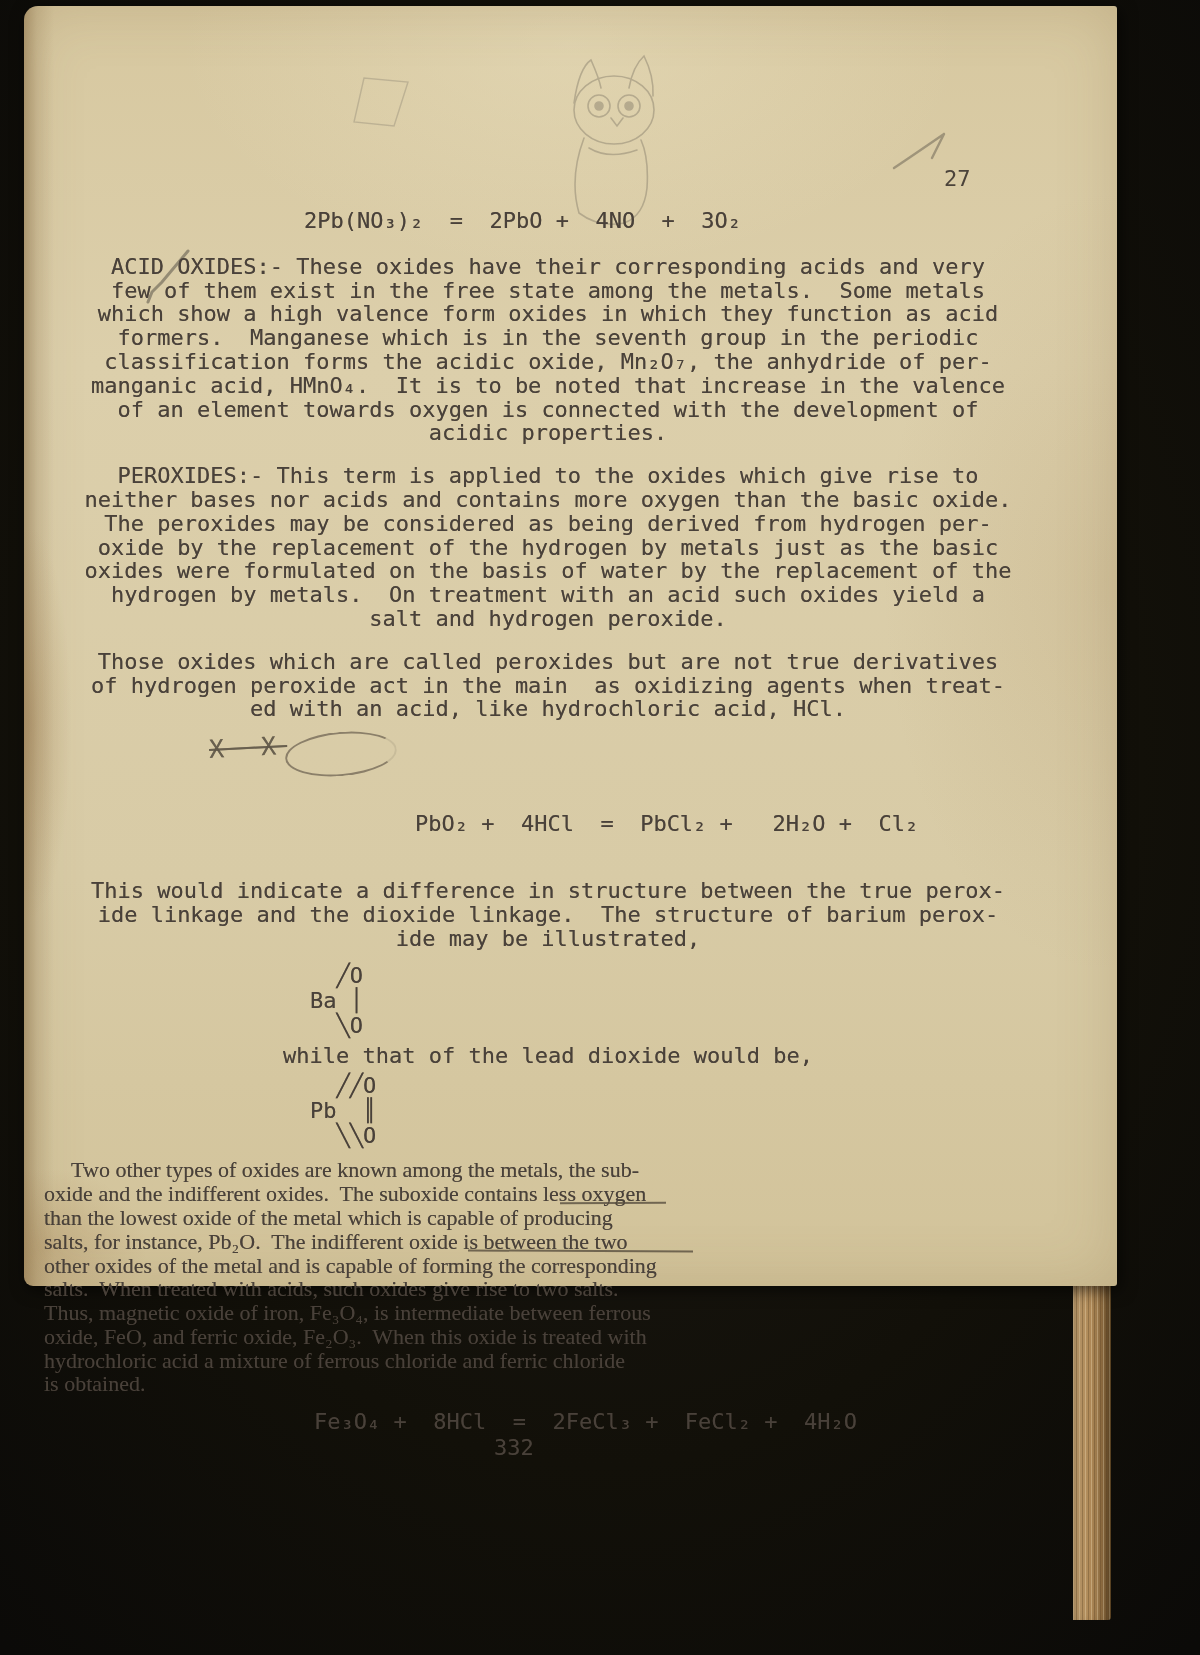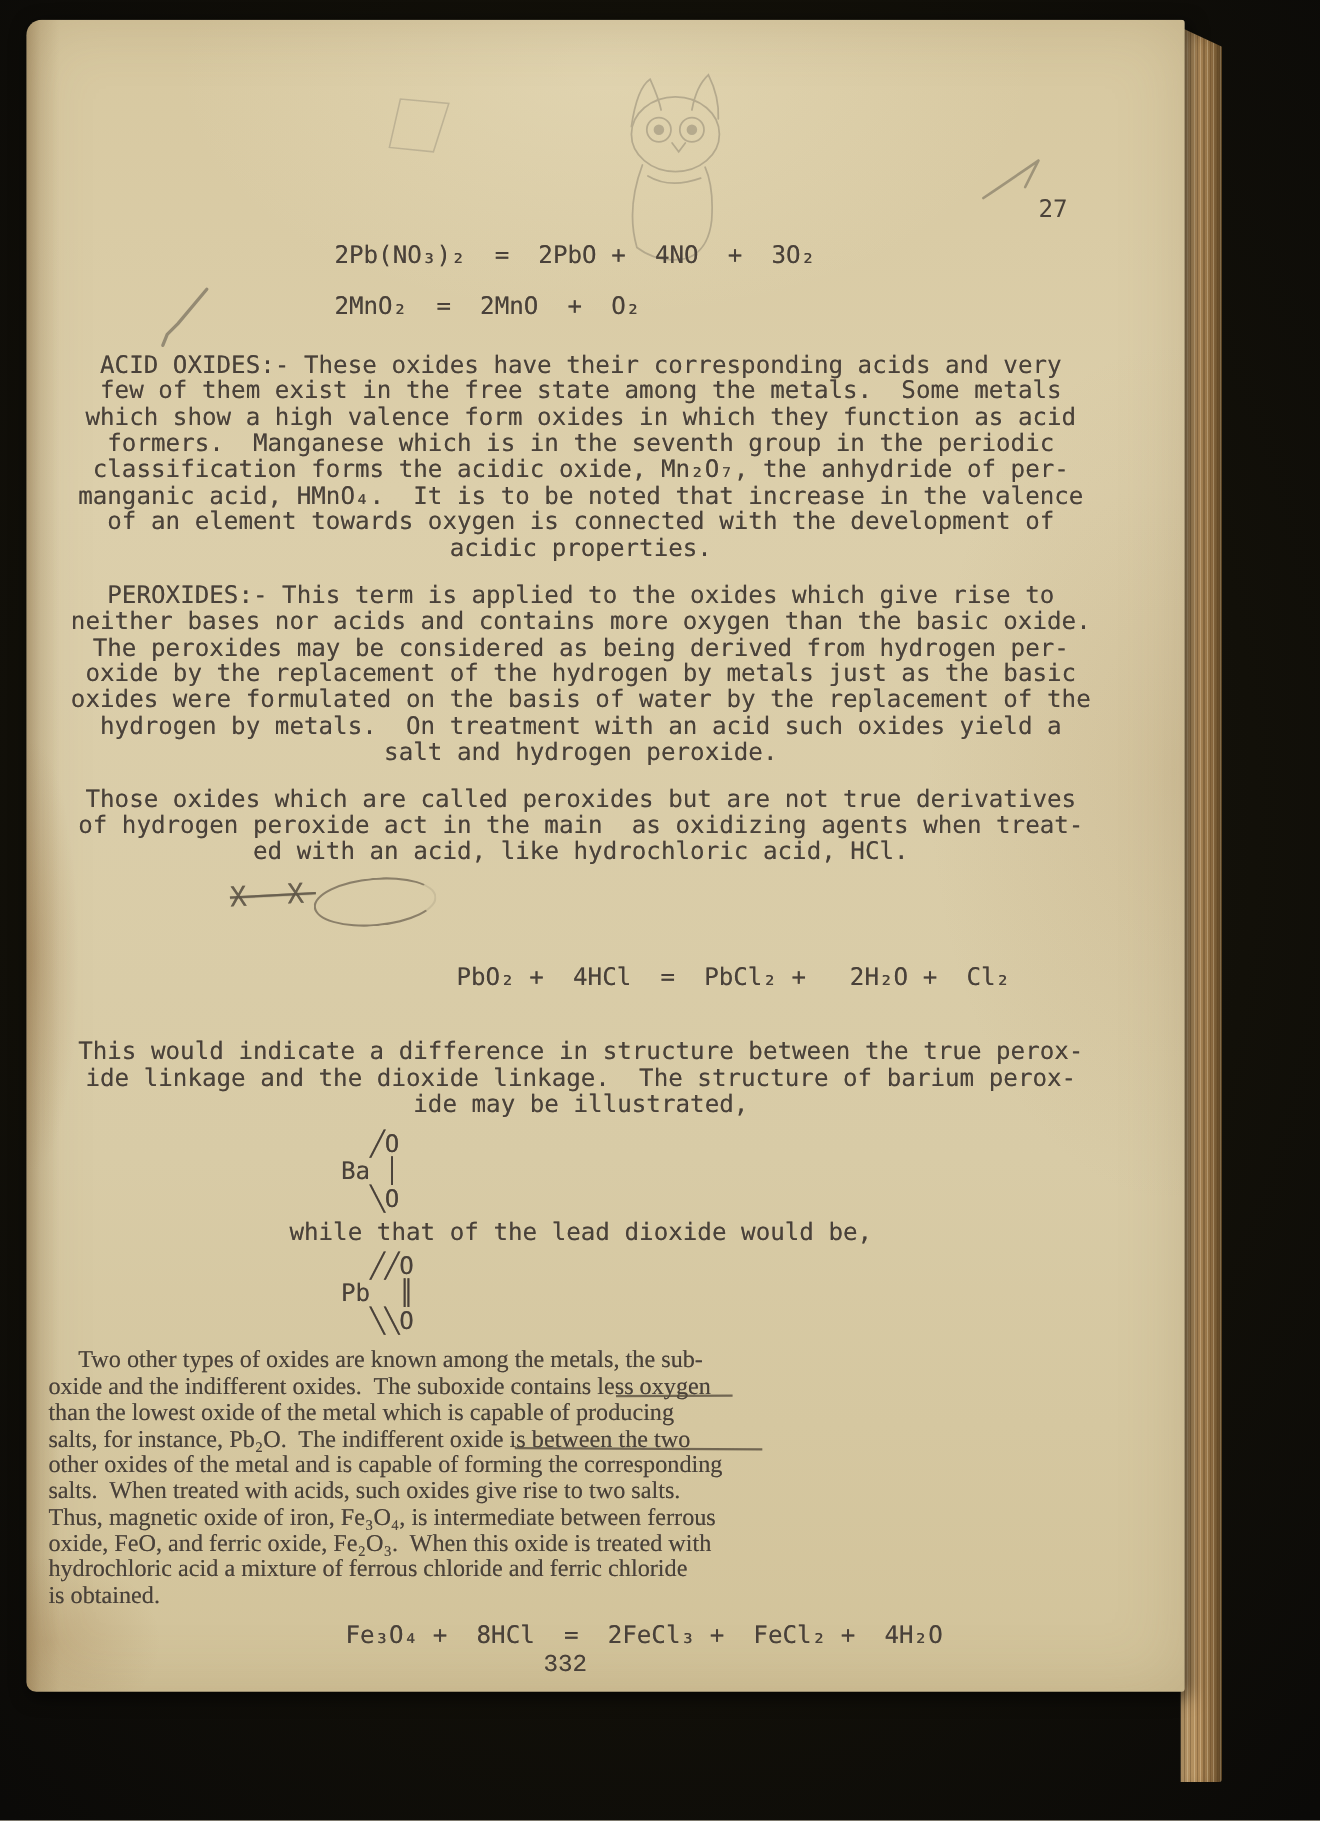--- a/index.html
+++ b/index.html
@@ -12,31 +12,32 @@
   .page-stack{
     position:absolute;left:1049px;top:14px;bottom:0;width:38px;
     background:
       repeating-linear-gradient(90deg, rgba(255,240,205,.30) 0 1px, rgba(0,0,0,0) 1px 3px, rgba(90,65,35,.35) 3px 4px, rgba(0,0,0,0) 4px 6px),
       linear-gradient(90deg,#c8a878 0%,#b08a58 45%,#8a6a40 80%,#5f4726 100%);
     border-radius:0 5px 3px 0;
     clip-path:polygon(0 0.3%, 100% 1.4%, 100% 100%, 0 100%);
     box-shadow:inset 0 10px 16px rgba(60,40,15,.5);
   }
   .page{
-    position:absolute;left:0;top:12px;width:1053px;height:1520px;
+    position:absolute;left:0;top:0;width:1053px;height:1280px;
     background-color:#dacda8;
     background-image:
       radial-gradient(ellipse 60px 280px at 0.5% 56%, rgba(150,112,66,.30), rgba(0,0,0,0) 70%),
       radial-gradient(ellipse 140px 110px at 2% 97%, rgba(150,112,66,.26), rgba(0,0,0,0) 72%),
       radial-gradient(ellipse 520px 300px at 50% 3%, rgba(238,229,198,.38), rgba(0,0,0,0) 75%),
       radial-gradient(ellipse 320px 560px at 99% 45%, rgba(160,128,80,.16), rgba(0,0,0,0) 70%),
       linear-gradient(90deg, rgba(115,85,45,.40) 0px, rgba(115,85,45,.14) 13px, rgba(115,85,45,0) 30px),
       linear-gradient(180deg,#d7c8a0 0%,#dccfab 28%,#d8cba6 68%,#d2c39a 100%);
     border-radius:14px 3px 3px 9px;
     box-shadow:inset 0 0 60px rgba(128,98,58,.22), 3px 4px 16px rgba(0,0,0,.6);
+    padding-left:40px;
   }
   .page-number{position:absolute;left:920px;top:160px;font-size:22px;color:#4b433a;}
   .content{
     position:absolute;left:20px;right:65px;top:0;bottom:0;padding-top:203px;
     font-size:22px;line-height:23.8px;color:#49413a;
     text-shadow:0 0 0.6px rgba(62,52,40,.55);
   }
   .para{white-space:pre;margin:0 0 19px 0;text-align:center;}
   .mb12{margin-bottom:12px;}
   .mb6{margin-bottom:6px;}
@@ -59,21 +60,21 @@
   .structure{
     font-family:inherit;font-size:22px;line-height:25px;white-space:pre;
     color:#49413a;margin:0 0 6px 266px;
   }
   .struct-pb{margin-bottom:10px;}
   .two-other{position:relative;margin-bottom:14px;font-family:Liberation Serif, serif;}
   .two-other > span{white-space:pre;display:block;}
   .underline{position:absolute;height:2px;background:rgba(88,78,62,.8);}
   .u1{left:516px;top:44px;width:106px;transform:rotate(-0.3deg);}
   .u2{left:424px;top:92px;width:225px;transform:rotate(0.3deg);}
-  .footer-number{margin-left:450px;font-family:Liberation Mono, monospace;}
+  .footer-number{margin-left:450px;}
   .doodle{position:absolute;pointer-events:none;}
 </style>
 </head>
 <body>
 
 <div class="book">
   <div class="page-stack"></div>
   <div class="page">
 
     <svg class="doodle" style="left:505px;top:42px;" width="170" height="190" viewBox="0 0 170 190">
@@ -98,21 +99,20 @@
     </svg>
     <svg class="doodle" style="left:866px;top:124px;" width="64" height="44" viewBox="0 0 64 44">
       <path d="M4,38 Q22,26 54,4 M42,28 L54,4" fill="none" stroke="#6f6758" stroke-width="2.4" opacity="0.55" stroke-linecap="round"></path>
     </svg>
 
     <div class="page-number">27</div>
 
     <div class="content">
 
       <span class="eq eq1">2Pb(NO₃)₂  =  2PbO +  4NO  +  3O₂</span>
-      <span class="eq eq2">2MnO₂  =  2MnO  +  O₂</span>
 
       <div class="para">ACID OXIDES:- These oxides have their corresponding acids and very
 few of them exist in the free state among the metals.  Some metals
 which show a high valence form oxides in which they function as acid
 formers.  Manganese which is in the seventh group in the periodic
 classification forms the acidic oxide, Mn₂O₇, the anhydride of per-
 manganic acid, HMnO₄.  It is to be noted that increase in the valence
 of an element towards oxygen is connected with the development of
 acidic properties.</div>
 

